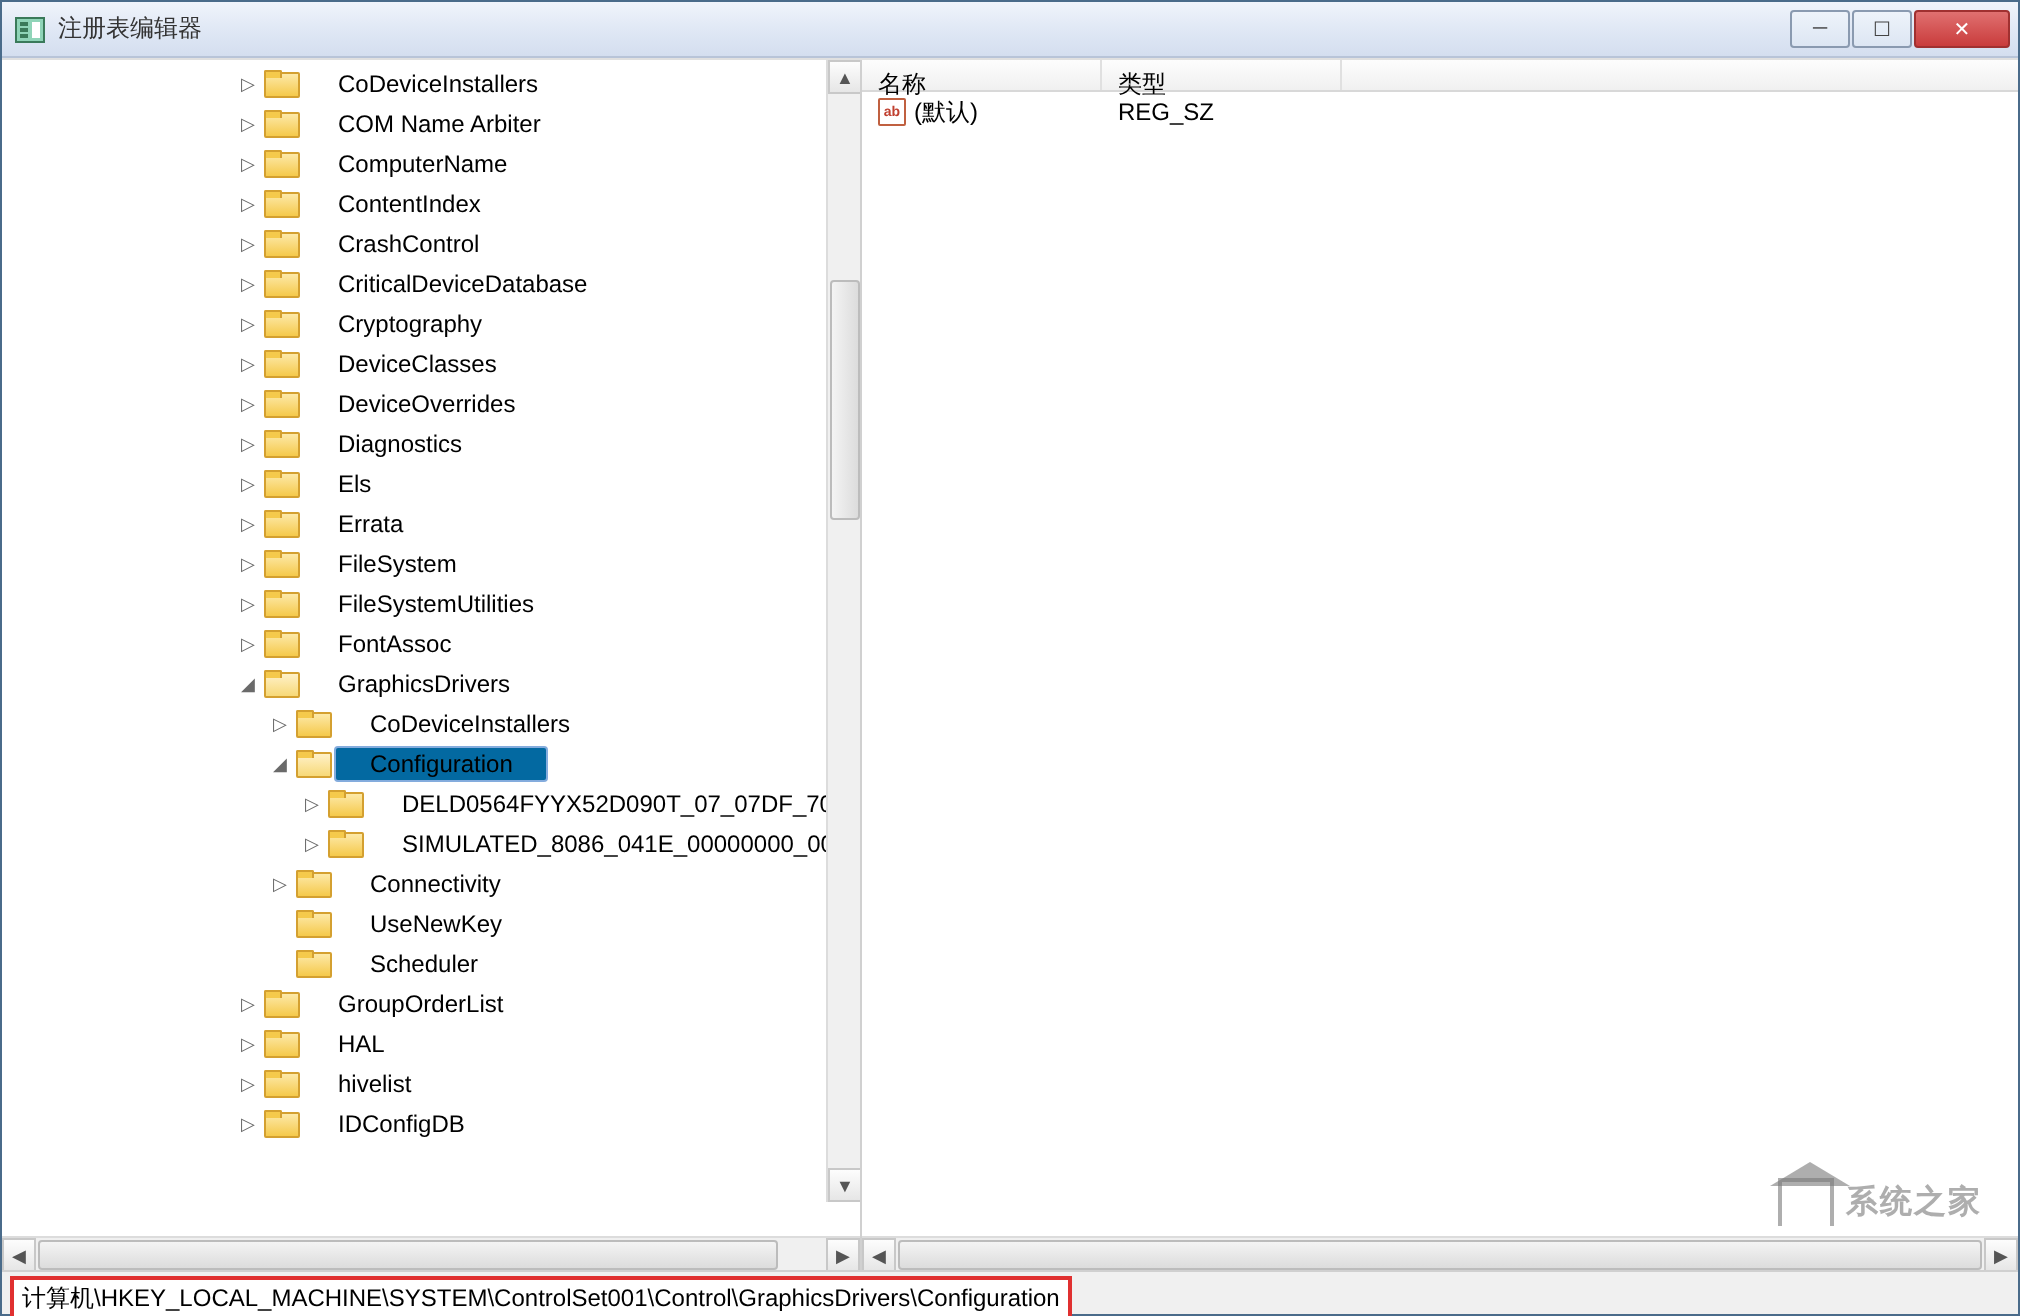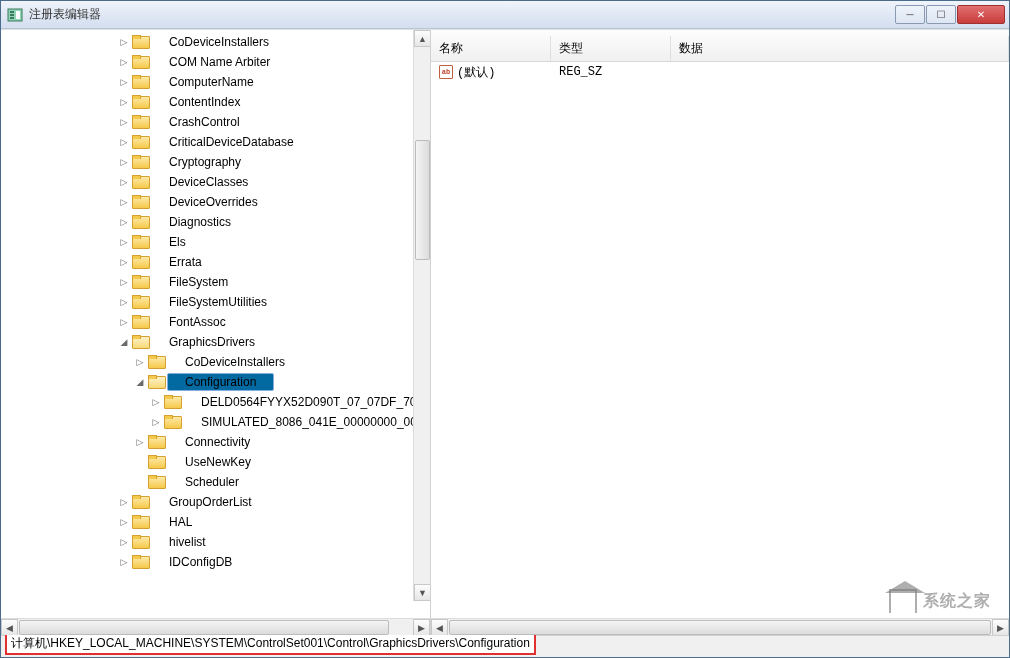--- a/index.html
+++ b/index.html
@@ -126,37 +126,35 @@
       background: #0369a1;
       border: 1px solid #84acdd;
       border-radius: 2px;
     }
     .right-pane {
       flex: 1;
       background: #fff;
       display: flex; flex-direction: column;
     }
     .list-header {
-      height: 32px;
+      height: 16px;
       display: flex;
       background: linear-gradient(to bottom, #fdfdfd, #f0f0f0);
       border-bottom: 1px solid #d8d8d8;
-      align-items: flex-end;
     }
     .list-header-col {
       border-right: 1px solid #e0e0e0;
       padding: 4px 8px;
       font-weight: normal;
     }
     .list-body { flex: 1; overflow: hidden; position: relative; }
     .list-row {
       display: flex; align-items: center;
       height: 18px;
       padding-top: 2px;
-      font-family: Liberation Mono, monospace;
     }
     .list-cell { padding: 0 8px; display: flex; align-items: center; gap: 4px; }
     .value-icon {
       width: 14px; height: 14px;
       border: 1px solid #c06040;
       background: #fff;
       border-radius: 1px;
       display: inline-flex; align-items: center; justify-content: center;
       font-size: 7px;
       color: #c04030;
@@ -198,21 +196,21 @@
     .vscroll-thumb {
       position: absolute; left: 1px; width: 15px;
       background: linear-gradient(to right,#f4f4f4,#dcdcdc);
       border: 1px solid #bcbcbc;
       border-radius: 2px;
     }
     .statusbar {
       height: 22px;
       border-top: 1px solid #d0d0d0;
       background: #f0f0f0;
-      display: flex; align-items: flex-end;
+      display: flex; align-items: flex-start;
     }
     .status-text {
       margin: 2px 4px;
       padding: 1px 4px;
       border: 2px solid #e03030;
       background: #fff;
       flex: 0 1 auto;
     }
     .watermark {
       position: absolute;
@@ -437,21 +435,20 @@
         <div class="hscroll-btn" style="left:0">◀</div>
         <div class="hscroll-thumb" style="left:18px;width:370px"></div>
         <div class="hscroll-btn" style="right:0">▶</div>
       </div>
     </div>
 
     <div class="right-pane">
       <div class="list-header">
         <div class="list-header-col" style="width:120px">名称</div>
         <div class="list-header-col" style="width:120px">类型</div>
-        <div class="list-header-col" style="flex:1">数据</div>
       </div>
       <div class="list-body">
         <div class="list-row">
           <div class="list-cell" style="width:120px">
             <span class="value-icon">ab</span>
             <span>(默认)</span>
           </div>
           <div class="list-cell" style="width:120px">REG_SZ</div>
         </div>
       </div>

